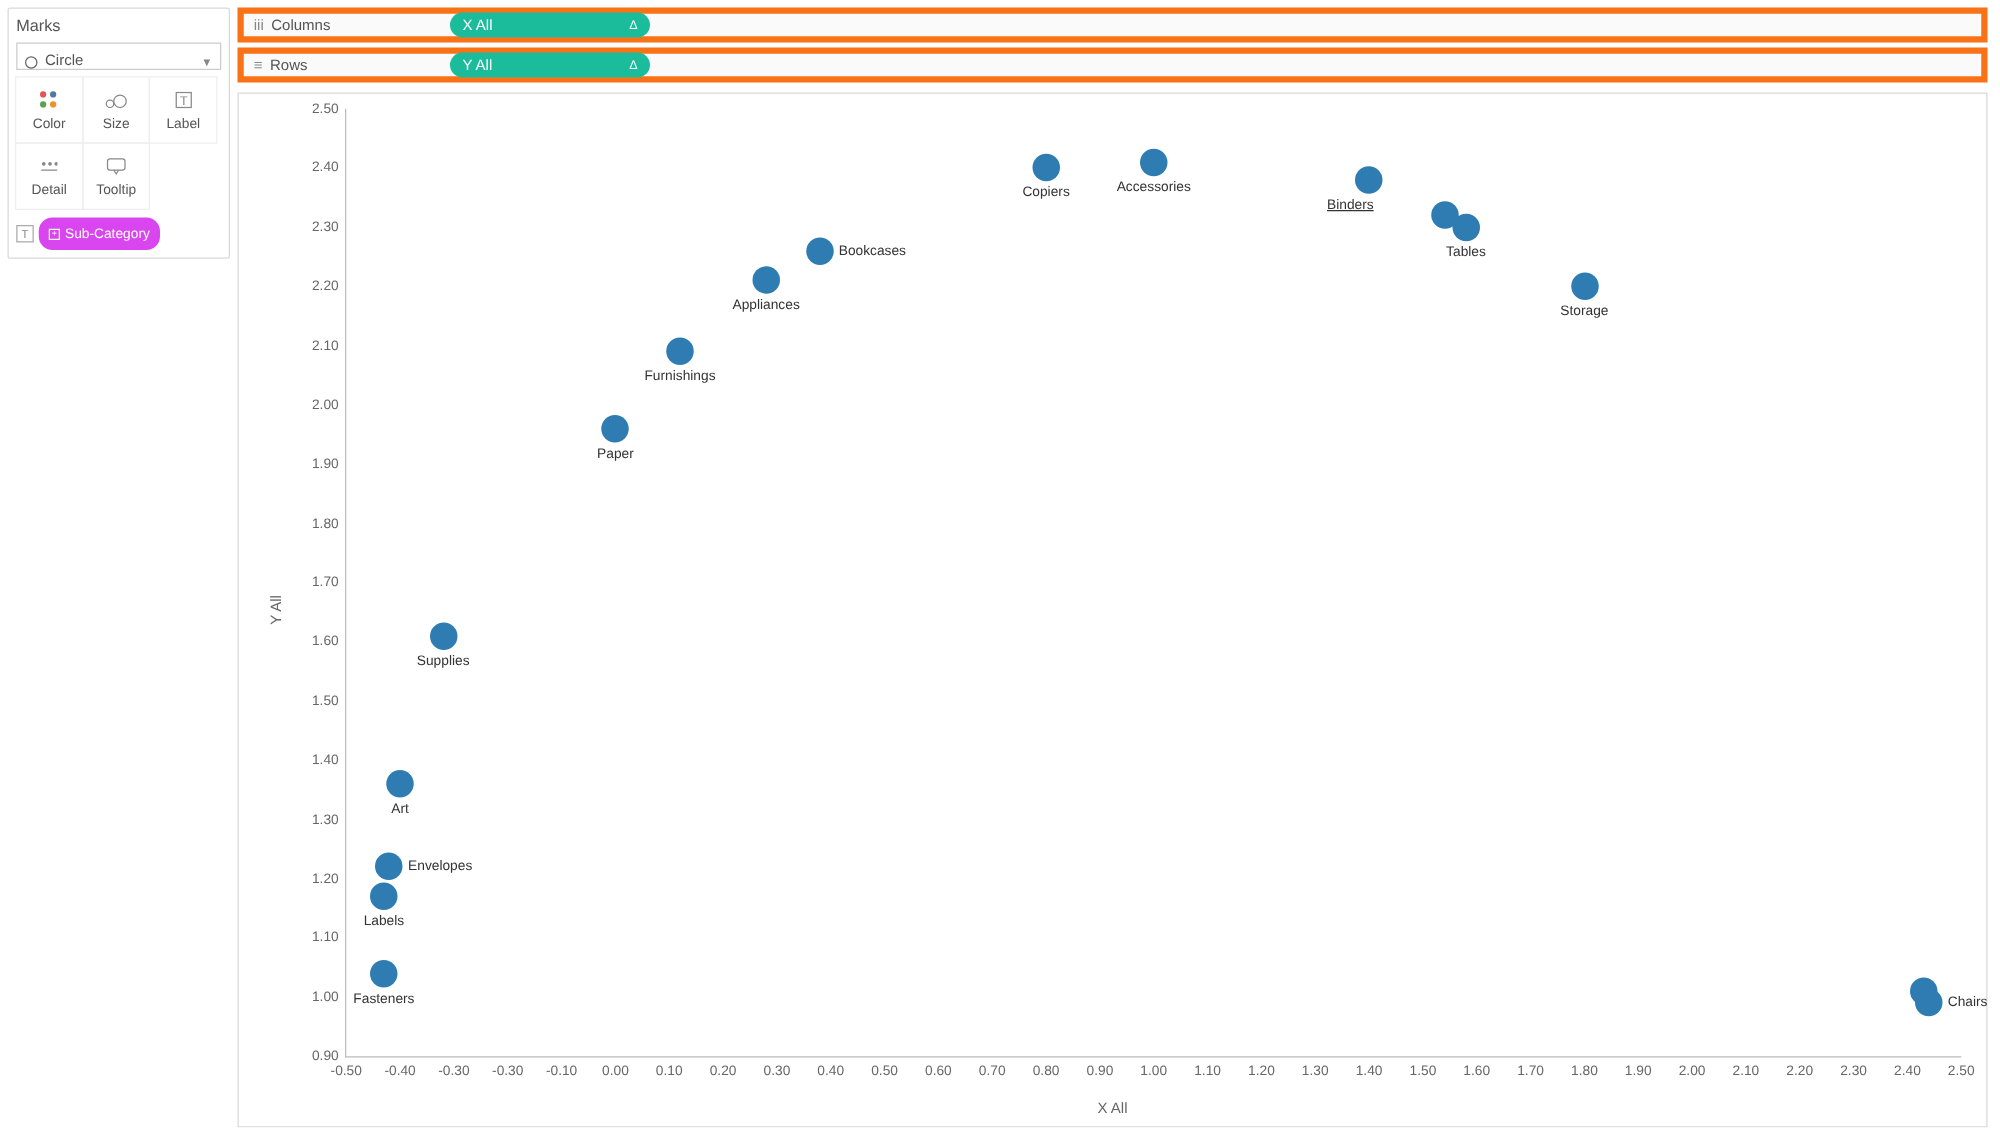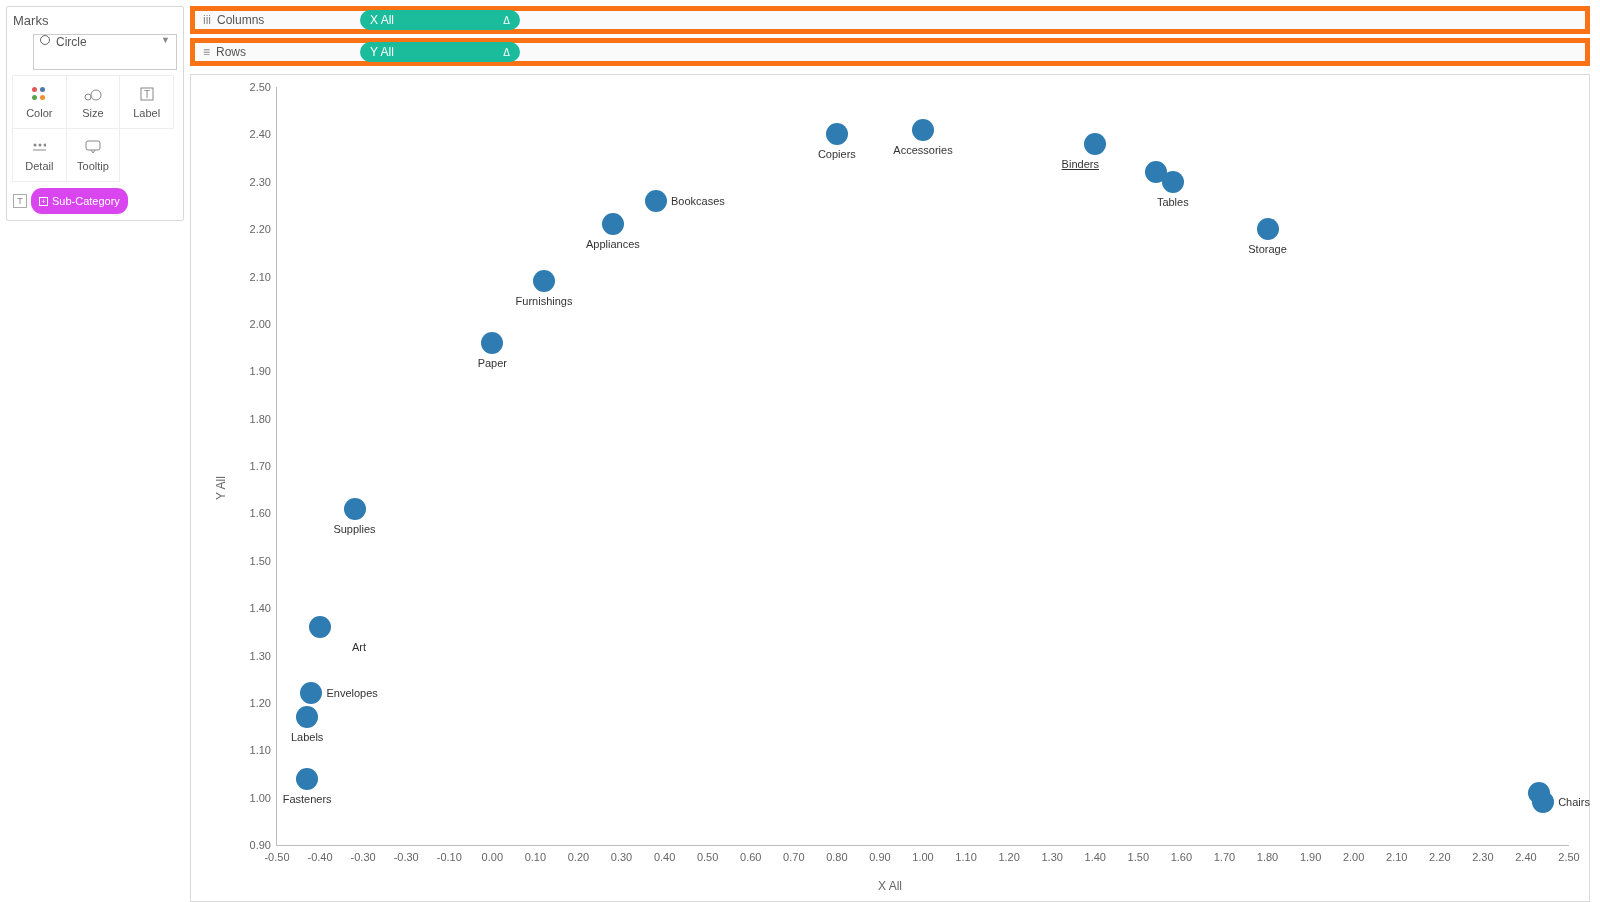--- a/index.html
+++ b/index.html
@@ -12,21 +12,21 @@
 .card { border: 1px solid #d9d9d9; border-radius: 2px; margin-bottom: 8px; background: #fff; padding: 6px; }
 .card-title { font-size: 13px; color: #555; margin-bottom: 6px; }
 
 .shelf-row { display: flex; align-items: center; border: 5px solid #f97316; background: #fafafa; height: 28px; margin-bottom: 4px; }
 .shelf-label { display: flex; align-items: center; gap: 6px; padding: 0 8px; color: #555; width: 165px; font-size: 12px; }
 .shelf-label .ico { font-size: 12px; color: #888; }
 
 .pill { display: inline-flex; align-items: center; background: #1abc9c; color: #fff; border-radius: 12px; height: 20px; padding: 0 10px; font-size: 12px; gap: 22px; min-width: 160px; justify-content: space-between; }
 .pill .delta { font-size: 10px; }
 
-.dropdown { display: flex; align-items: flex-start; justify-content: space-between; border: 1px solid #ccc; height: 36px; padding: 0 6px; margin-bottom: 6px; cursor: pointer; margin-left: 20px; }
+.dropdown { display: flex; align-items: flex-end; justify-content: space-between; border: 1px solid #ccc; height: 22px; padding: 0 6px; margin-bottom: 6px; cursor: pointer; }
 .dropdown .shape { width: 10px; height: 10px; border: 1.5px solid #666; border-radius: 50%; }
 .dropdown .lbl { flex: 1; margin-left: 6px; color: #555; }
 .dropdown .arr { font-size: 9px; color: #888; }
 
 .marks-grid { display: flex; flex-wrap: wrap; }
 .mbtn { width: 33.33%; height: 54px; display: flex; flex-direction: column; align-items: center; justify-content: center; border: 1px solid #eee; margin: -1px 0 0 -1px; cursor: pointer; gap: 4px; color: #555; font-size: 11px; }
 .mbtn .mi { height: 18px; display: flex; align-items: center; justify-content: center; color: #888; font-size: 14px; }
 
 .label-pill { display: inline-flex; align-items: center; background: #d946ef; color: #fff; border-radius: 11px; height: 26px; padding: 0 8px; font-size: 11px; gap: 4px; }
 .label-row { display: flex; align-items: center; gap: 4px; margin-top: 6px; }
@@ -196,21 +196,21 @@
           <div class="xtick" style="left: 93.3333%;">2.30</div>
           <div class="xtick" style="left: 96.6667%;">2.40</div>
           <div class="xtick" style="left: 100%;">2.50</div>
           <div class="dot" style="left: 2.33333%; top: 91.25%;"></div>
           <div class="dlabel" style="left: 2.33333%; top: calc(91.25% + 14px);">Fasteners</div>
           <div class="dot" style="left: 2.33333%; top: 83.125%;"></div>
           <div class="dlabel" style="left: 2.33333%; top: calc(83.125% + 14px);">Labels</div>
           <div class="dot" style="left: 2.66667%; top: 80%;"></div>
           <div class="dlabel right" style="left: calc(2.66667% + 15px); top: 80%;">Envelopes</div>
           <div class="dot" style="left: 3.33333%; top: 71.25%;"></div>
-          <div class="dlabel" style="left: 3.33333%; top: calc(71.25% + 14px); margin-left: 39px;">Art</div>
+          <div class="dlabel" style="left: 3.33333%; top: calc(71.25% + 14px);">Art</div>
           <div class="dot" style="left: 6%; top: 55.625%;"></div>
           <div class="dlabel" style="left: 6%; top: calc(55.625% + 14px);">Supplies</div>
           <div class="dot" style="left: 16.6667%; top: 33.75%;"></div>
           <div class="dlabel" style="left: 16.6667%; top: calc(33.75% + 14px);">Paper</div>
           <div class="dot" style="left: 20.6667%; top: 25.625%;"></div>
           <div class="dlabel" style="left: 20.6667%; top: calc(25.625% + 14px);">Furnishings</div>
           <div class="dot" style="left: 26%; top: 18.125%;"></div>
           <div class="dlabel" style="left: 26%; top: calc(18.125% + 14px);">Appliances</div>
           <div class="dot" style="left: 29.3333%; top: 15%;"></div>
           <div class="dlabel right" style="left: calc(29.3333% + 15px); top: 15%;">Bookcases</div>

